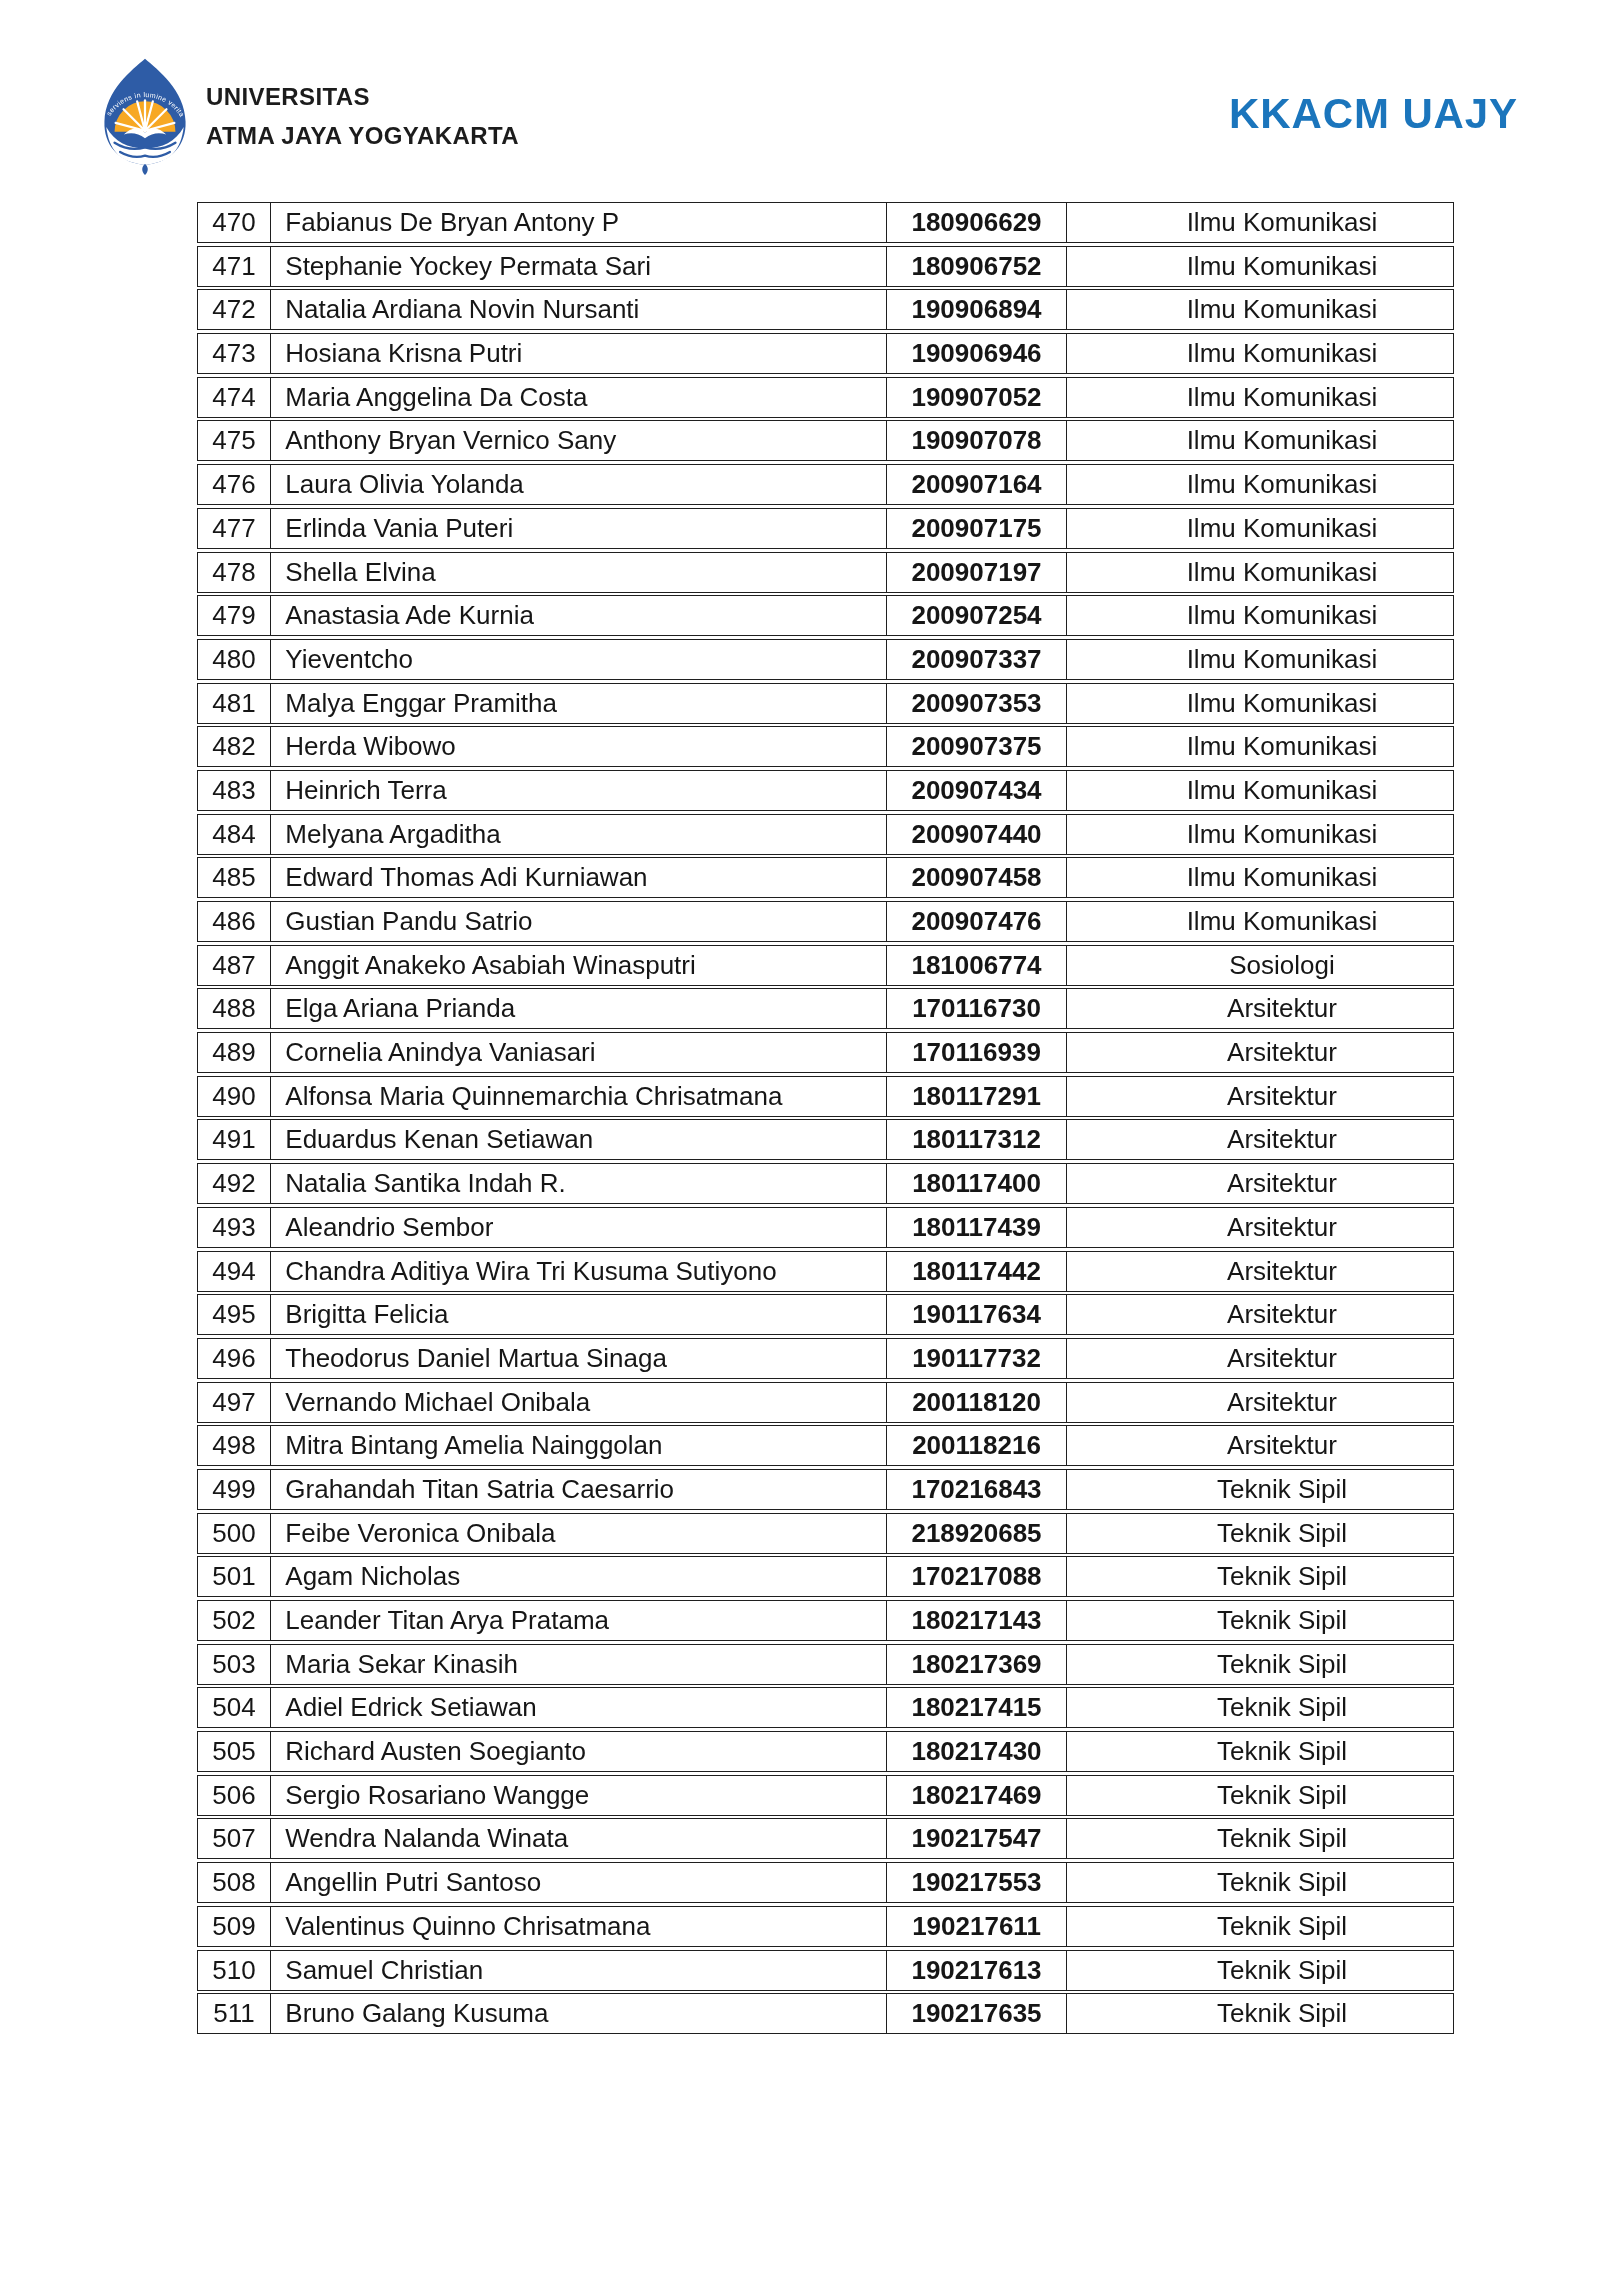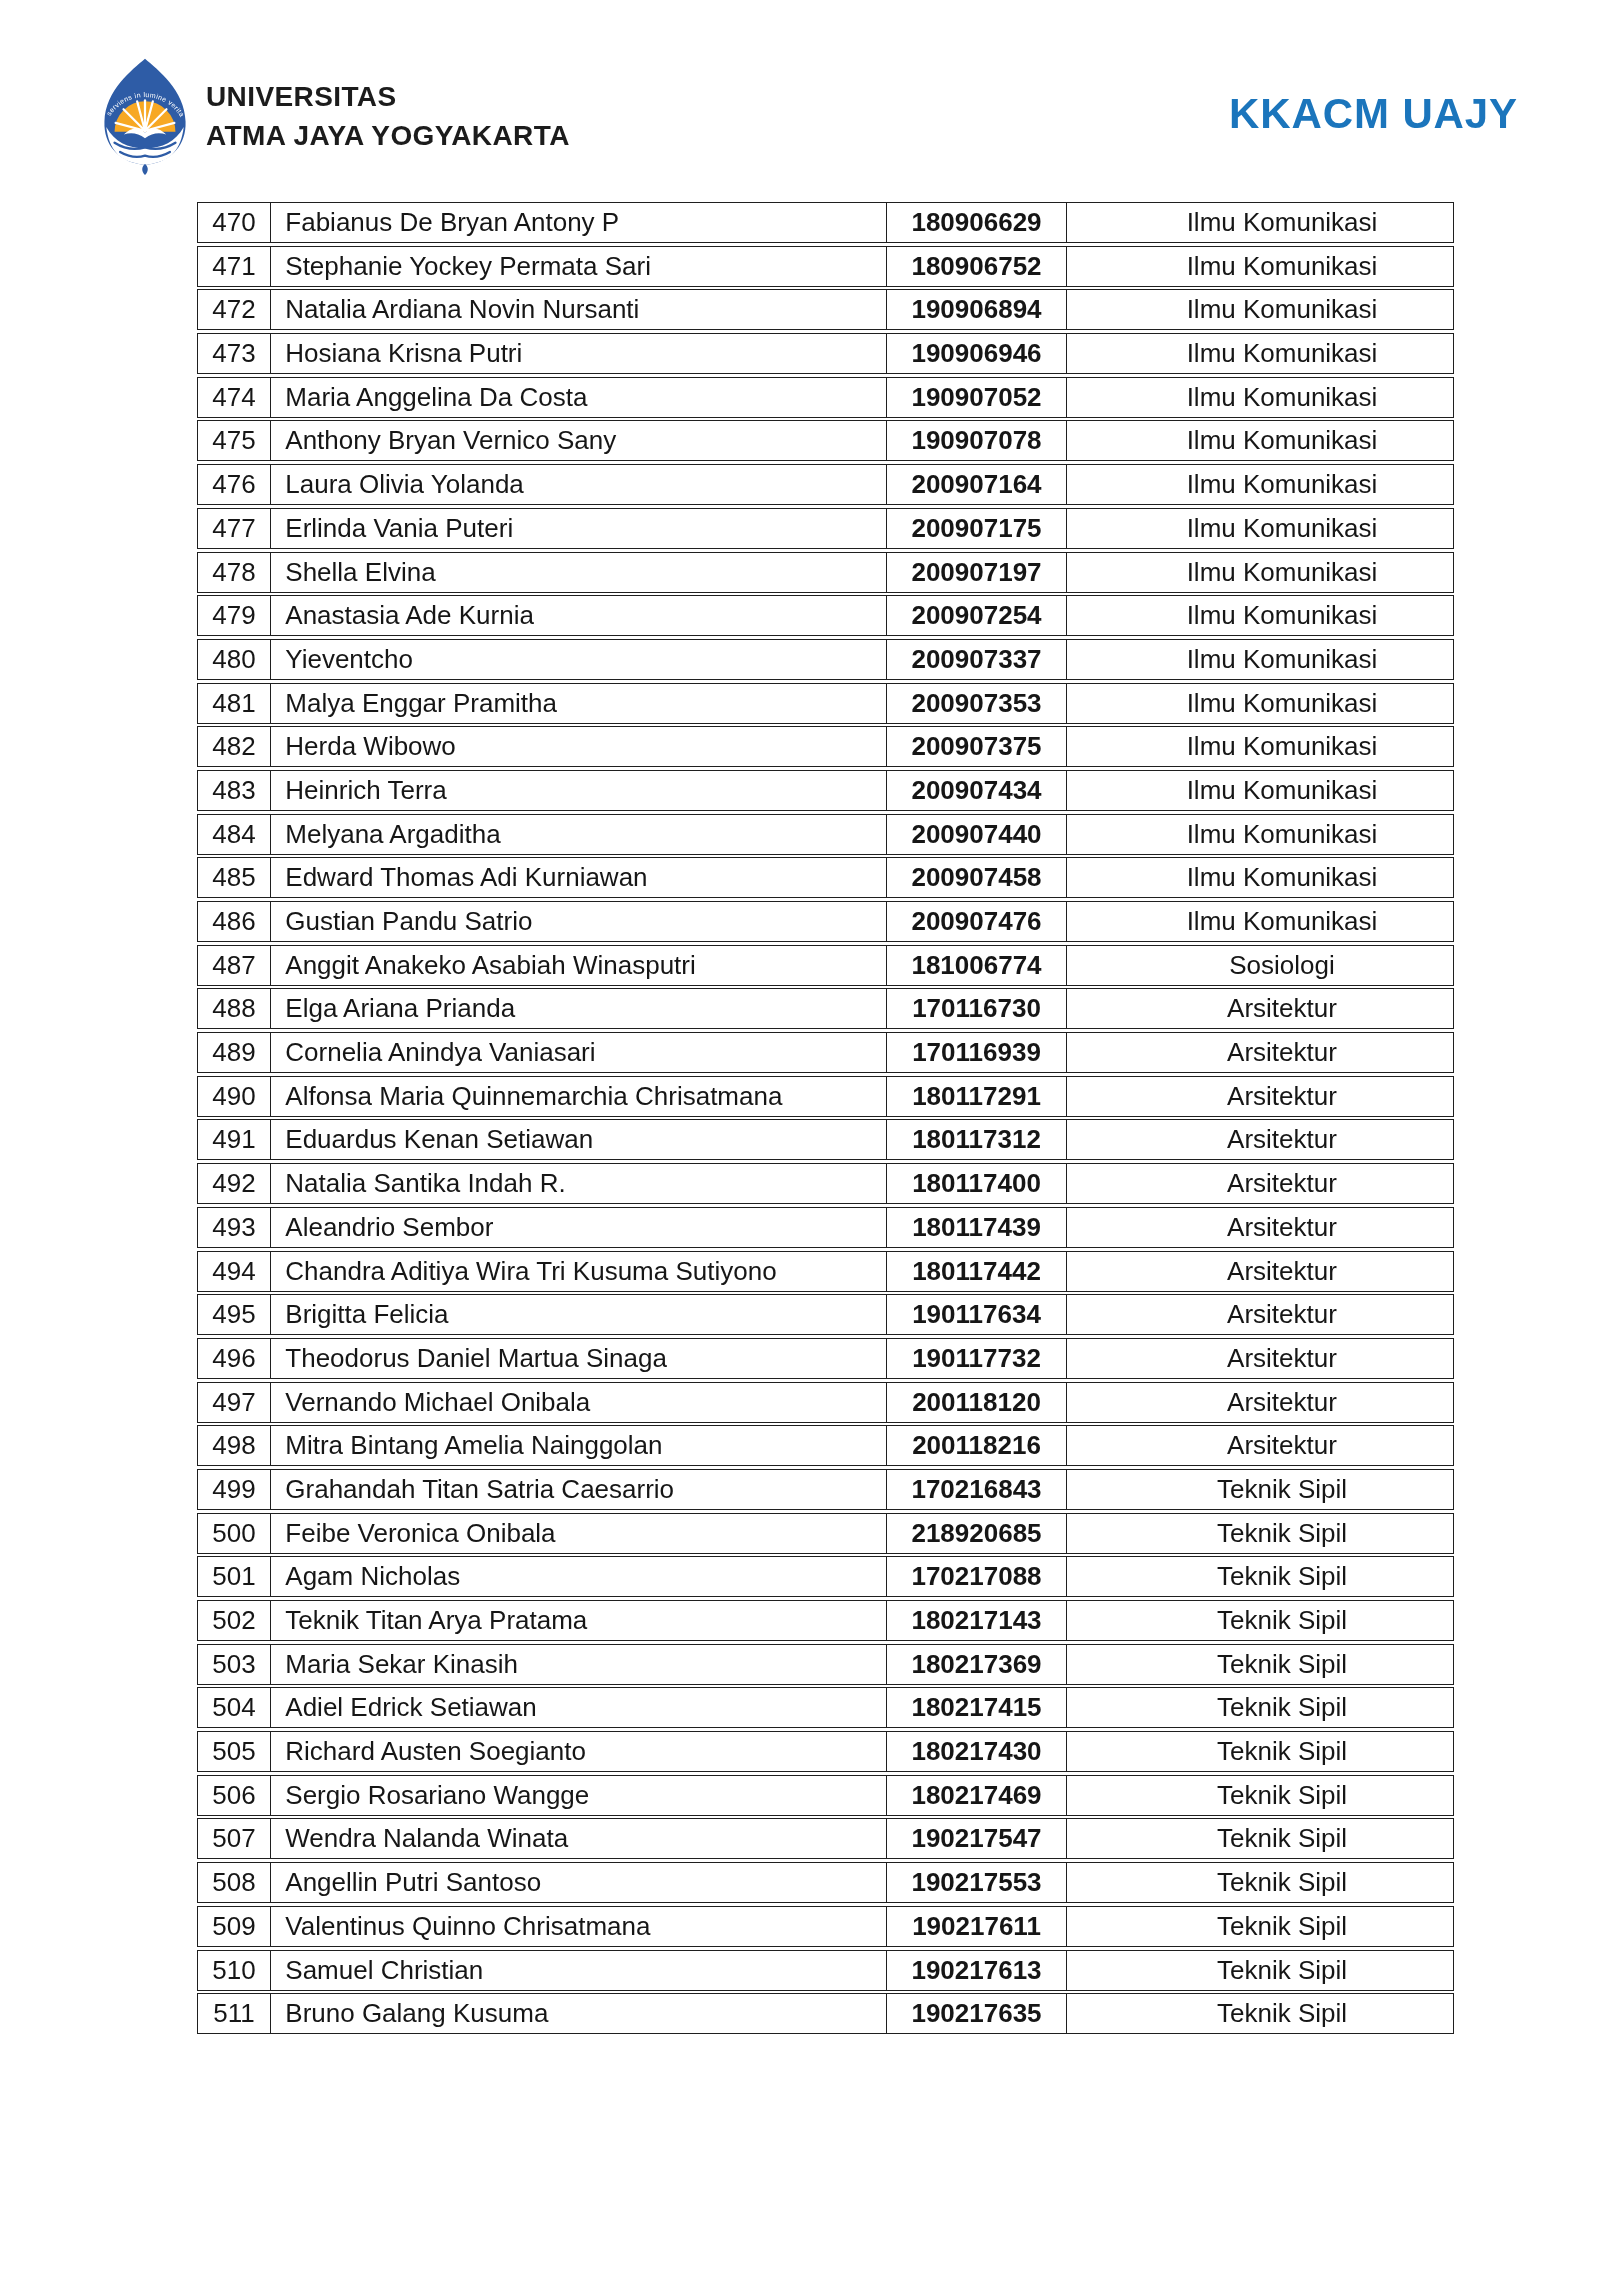--- a/index.html
+++ b/index.html
@@ -24,21 +24,21 @@
     height: 118px;
   }
   .logo-wrap svg { width: 100%; height: 100%; display: block; }
 
   .univ-name {
     position: absolute;
     left: 206px;
     top: 77px;
     color: #1c1c1c;
     font-weight: bold;
-    font-size: 28px;
+    font-size: 24px;
     line-height: 39px;
     letter-spacing: 0.4px;
     white-space: nowrap;
   }
 
   .brand {
     position: absolute;
     left: 1229px;
     top: 90px;
     font-size: 42px;
@@ -349,21 +349,21 @@
 
   <div class="roster-row">
     <div class="cell cell-no">501</div>
     <div class="cell cell-name">Agam Nicholas</div>
     <div class="cell cell-nim">170217088</div>
     <div class="cell cell-prodi">Teknik Sipil</div>
   </div>
 
   <div class="roster-row">
     <div class="cell cell-no">502</div>
-    <div class="cell cell-name">Teknik Titan Arya Pratama</div>
+    <div class="cell cell-name">Leander Titan Arya Pratama</div>
     <div class="cell cell-nim">180217143</div>
     <div class="cell cell-prodi">Teknik Sipil</div>
   </div>
 
   <div class="roster-row">
     <div class="cell cell-no">503</div>
     <div class="cell cell-name">Maria Sekar Kinasih</div>
     <div class="cell cell-nim">180217369</div>
     <div class="cell cell-prodi">Teknik Sipil</div>
   </div>

